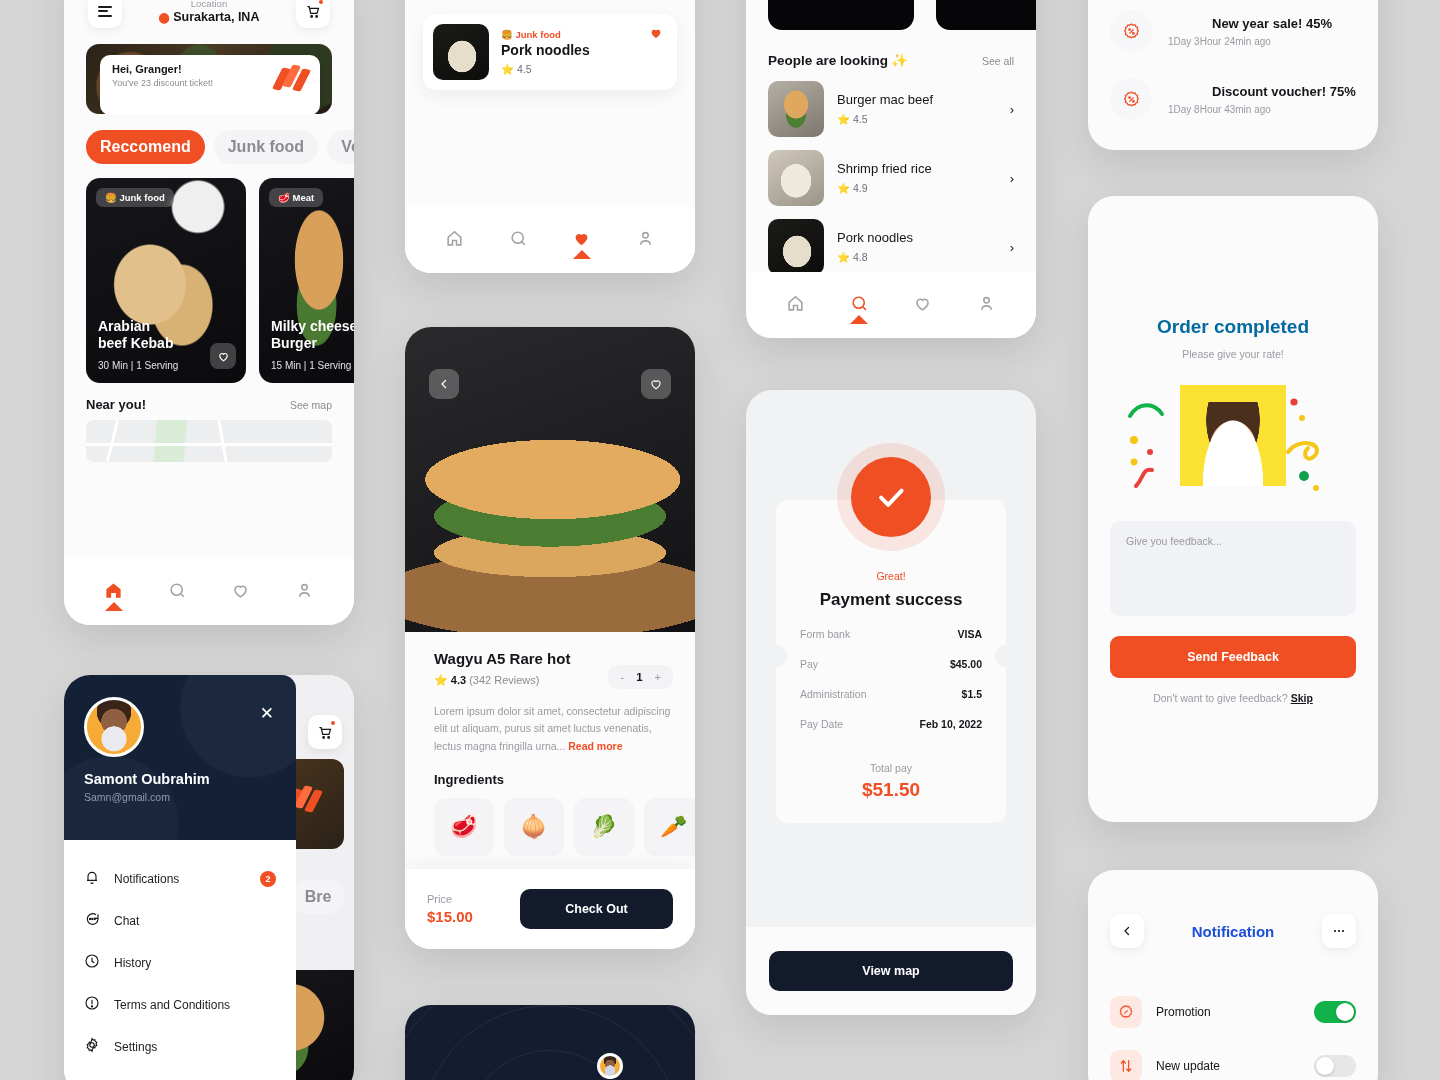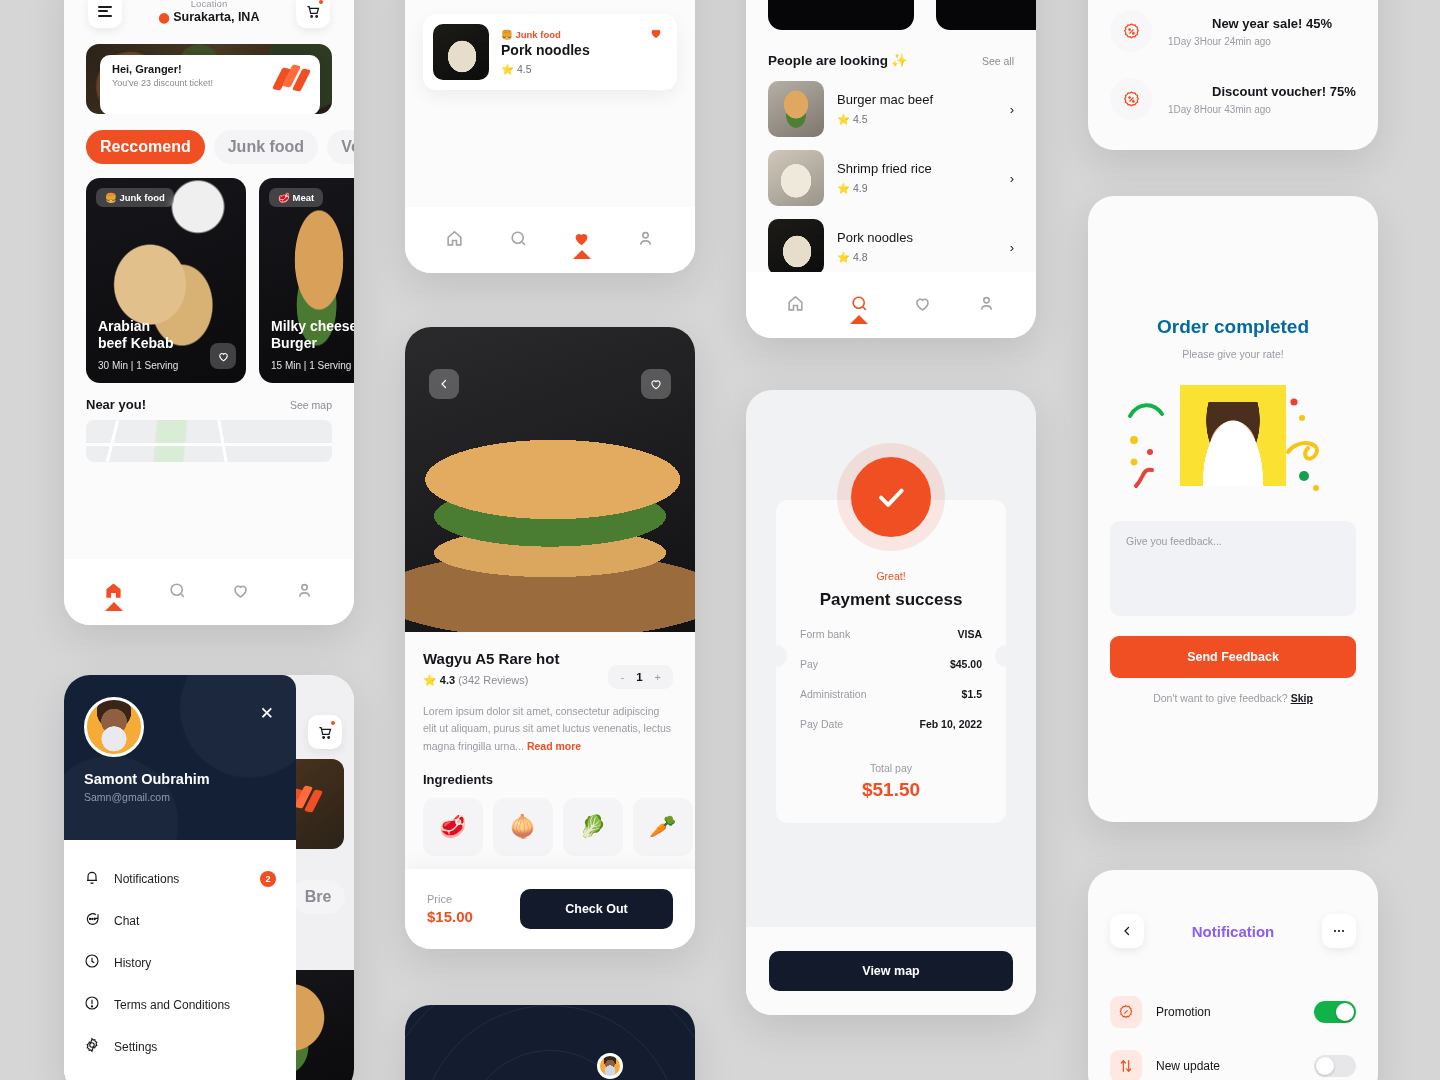--- a/index.html
+++ b/index.html
@@ -201,21 +201,21 @@
       radial-gradient(ellipse 44% 13% at 51% 50%, #e3ab5f 0 100%, transparent 100%),
       radial-gradient(ellipse 40% 10% at 50% 62%, #4a7d32 0 100%, transparent 100%),
       radial-gradient(ellipse 40% 8%  at 50% 74%, #dba75e 0 100%, transparent 100%),
       radial-gradient(ellipse 60% 14% at 50% 88%, #9a6b3c 0 100%, transparent 100%),
       linear-gradient(160deg,#2a2a2c,#111113);
   }
   .hero-btn {
     position:absolute; top:42px; width:30px;height:30px;border-radius:9px;
     background:rgba(255,255,255,.25); display:flex;align-items:center;justify-content:center;color:#fff;
   }
-  .detail-body { padding: 18px 22px 0 18px; }
+  .detail-body { padding: 18px 22px 0 29px; }
   .d-title { font-size:15px; font-weight:800; color:#15151a; }
   .d-rate { font-size:11px; color:#8b8b93; margin-top:7px; }
   .d-rate b { color:#15151a; }
   .stepper {
     position:absolute; right:22px; top:338px; background:#f3f3f5; border-radius:9px;
     display:flex; align-items:center; gap:12px; padding:6px 12px;
   }
   .stepper span { font-size:11px; color:#9a9aa2; }
   .stepper .qty { font-size:11.5px; color:#15151a; font-weight:700; }
   .d-desc { font-size:10.5px; line-height:1.65; color:#9a9aa2; margin-top:16px; }
@@ -310,21 +310,21 @@
   .fb-box { margin: 6px 22px 0 22px; height:95px; background:#f1f2f5; border-radius:10px; padding:14px 16px; }
   .fb-box .ph { font-size:10.5px; color:#9a9aa2; }
   .btn-orange { margin: 20px 22px 0 22px; background:#f04e23; color:#fff; text-align:center;
     font-size:12.5px; font-weight:700; padding:14px 0; border-radius:9px; }
   .skip-line { text-align:center; font-size:10.5px; color:#9a9aa2; margin-top:14px; }
   .skip-line b { color:#15151a; text-decoration:underline; }
 
   
   #notif { left: 1088px; top: 870px; width: 290px; height: 230px; }
   .nt-head { display:flex; align-items:center; justify-content:space-between; padding: 44px 22px 0 22px; }
-  .nt-title { font-size:15px; font-weight:800; color:#8b5cf6; }
+  .nt-title { font-size:15px; font-weight:800; color:#1d4ed8; }
   .nt-row { display:flex; align-items:center; gap:14px; padding: 22px 22px 0 22px; }
   .nt-ico { width:32px;height:32px;border-radius:9px;background:#fde8e2; flex:none;
     display:flex;align-items:center;justify-content:center; color:#f04e23; font-size:13px;}
   .nt-label { font-size:12px; color:#15151a; flex:1; }
   .toggle { width:42px;height:22px;border-radius:12px; position:relative; flex:none; }
   .toggle.on { background:#12b24a; }
   .toggle.off { background:#e7e7ea; }
   .toggle .knob { position:absolute; top:2px; width:18px;height:18px;border-radius:50%;background:#fff;
      box-shadow:0 1px 3px rgba(0,0,0,.2); }
   .toggle.on .knob { right:2px; }

